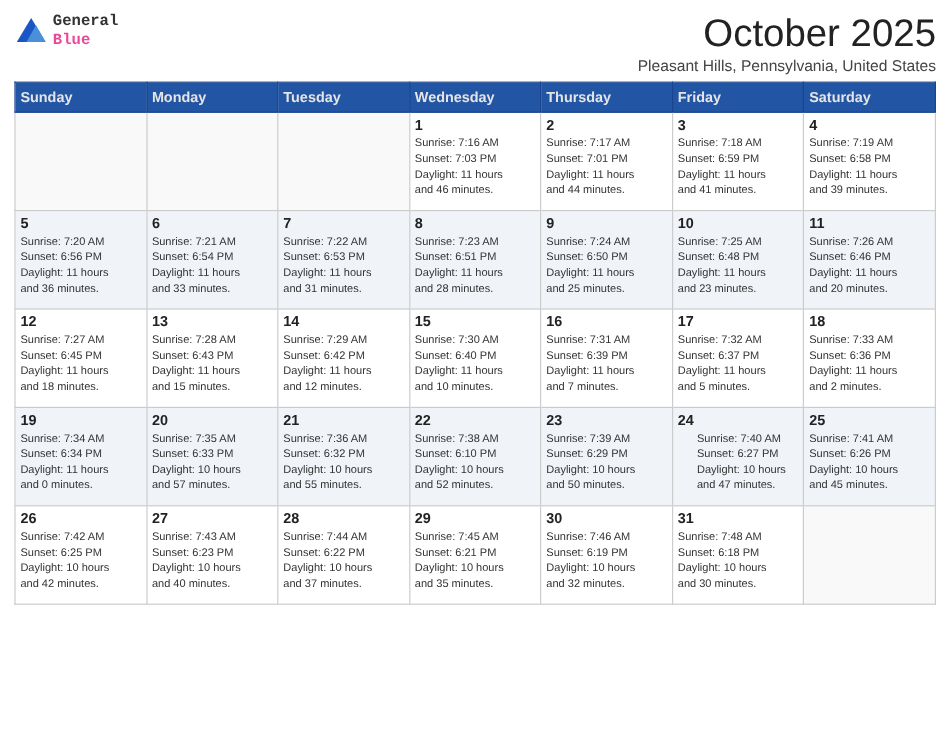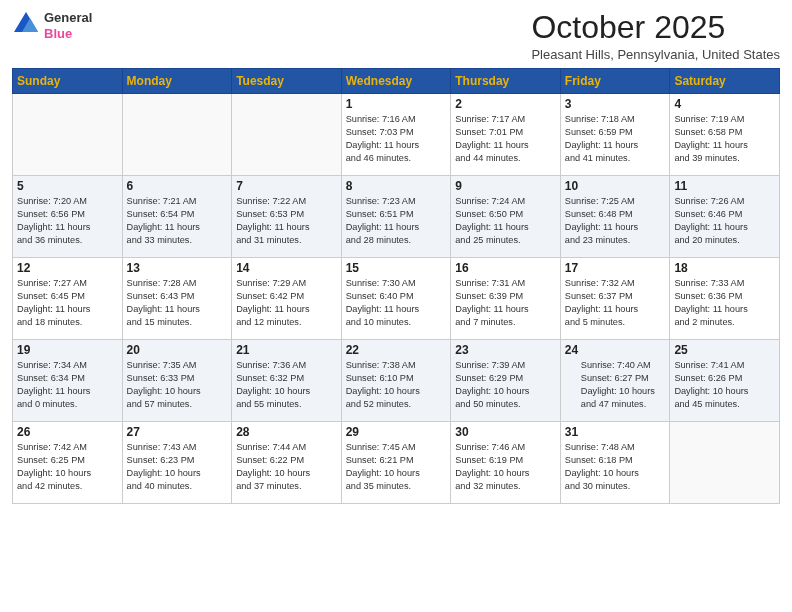--- a/index.html
+++ b/index.html
@@ -17,57 +17,59 @@
       padding: 10px 12px 10px 12px;
     }
     .header {
       display: flex;
       justify-content: space-between;
       align-items: flex-start;
       margin-bottom: 6px;
     }
     .logo {
       display: flex;
-      align-items: flex-start;
+      align-items: flex-end;
       gap: 4px;
+      font-family: Liberation Mono, monospace;
     }
     .logo-text {
       display: flex;
       flex-direction: column;
       font-size: 13px;
       font-weight: bold;
       line-height: 1.2;
     }
     .logo-general { color: #333; }
     .logo-blue { color: #ec4899; }
     .logo-icon {
       width: 28px;
       height: 28px;
     }
     .title-block {
+      text-align: right;
     }
     .month-title {
       font-size: 32px;
       font-weight: 300;
       color: #222;
       line-height: 1.1;
     }
     .location {
       font-size: 13px;
       color: #444;
       margin-top: 2px;
     }
     .calendar {
       width: 100%;
       border-collapse: collapse;
       border: 1px solid #ccc;
     }
     .calendar th {
       background: #2255a4;
-      color: #eab308;
+      color: #e5e5e5;
       font-size: 12px;
       font-weight: bold;
       padding: 5px 4px;
       text-align: left;
       border: 1px solid #1a4490;
       margin-left: 31px;
     }
     .calendar td {
       border: 1px solid #ccc;
       vertical-align: top;

